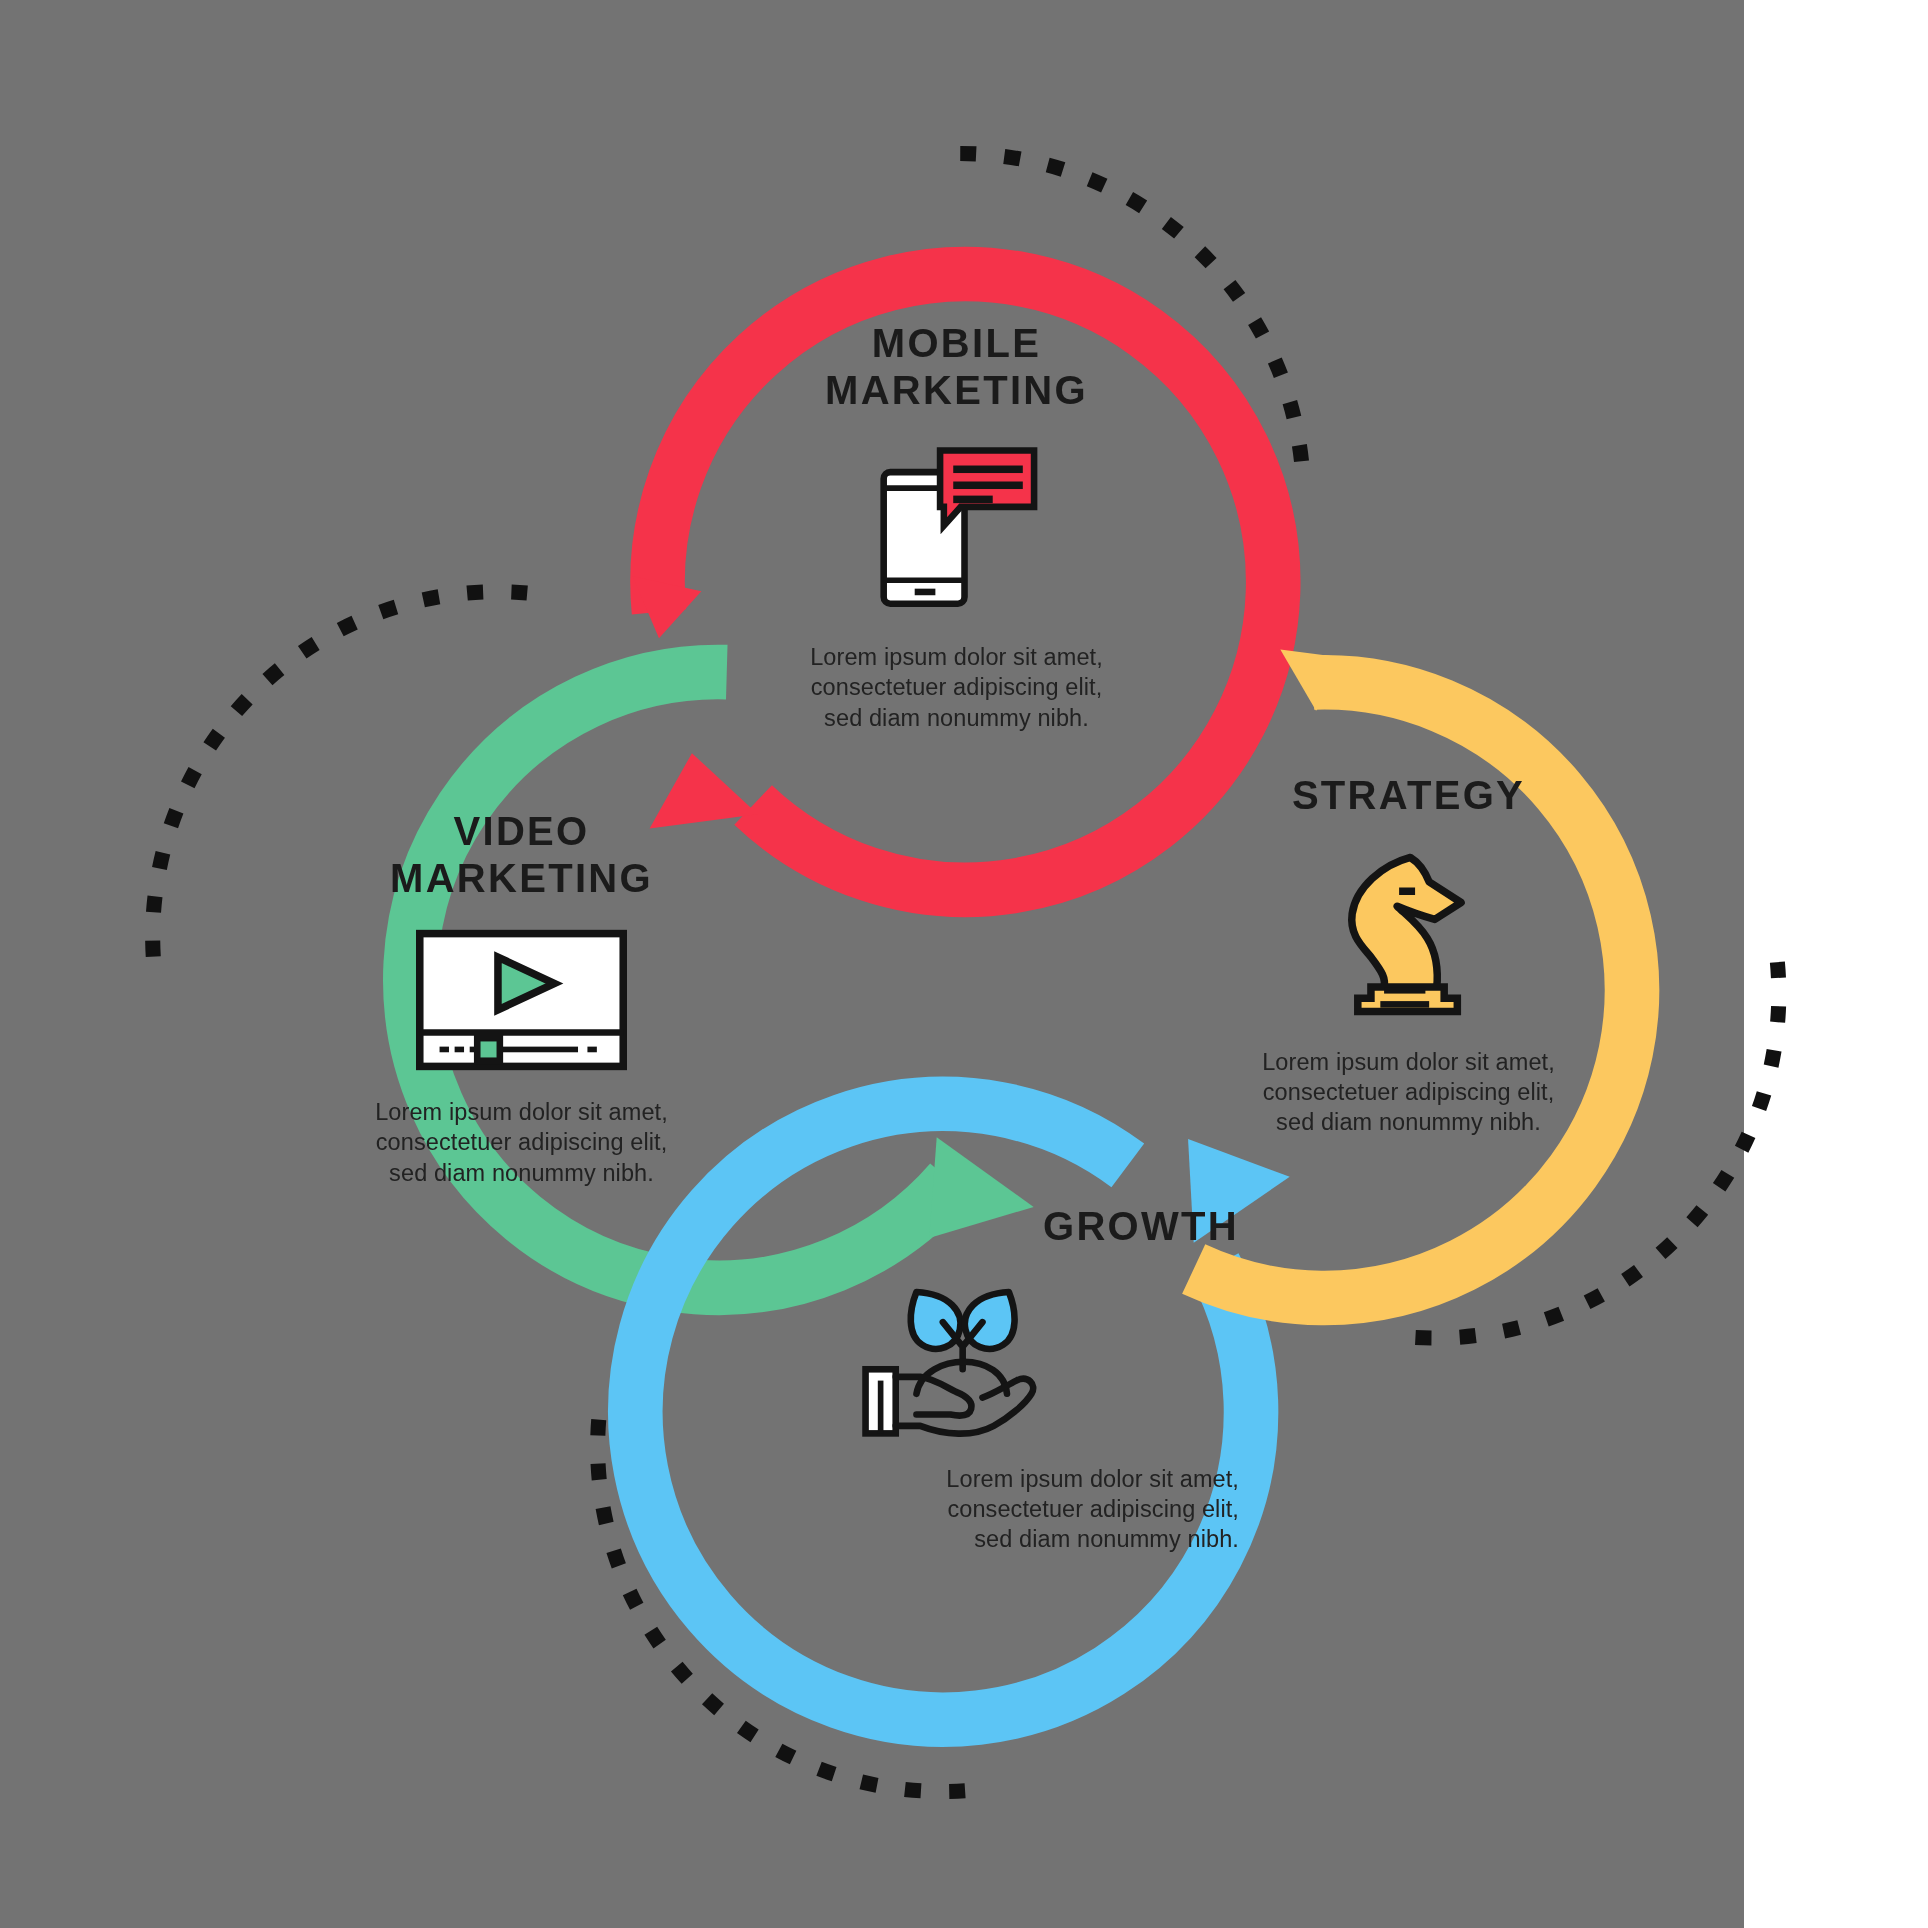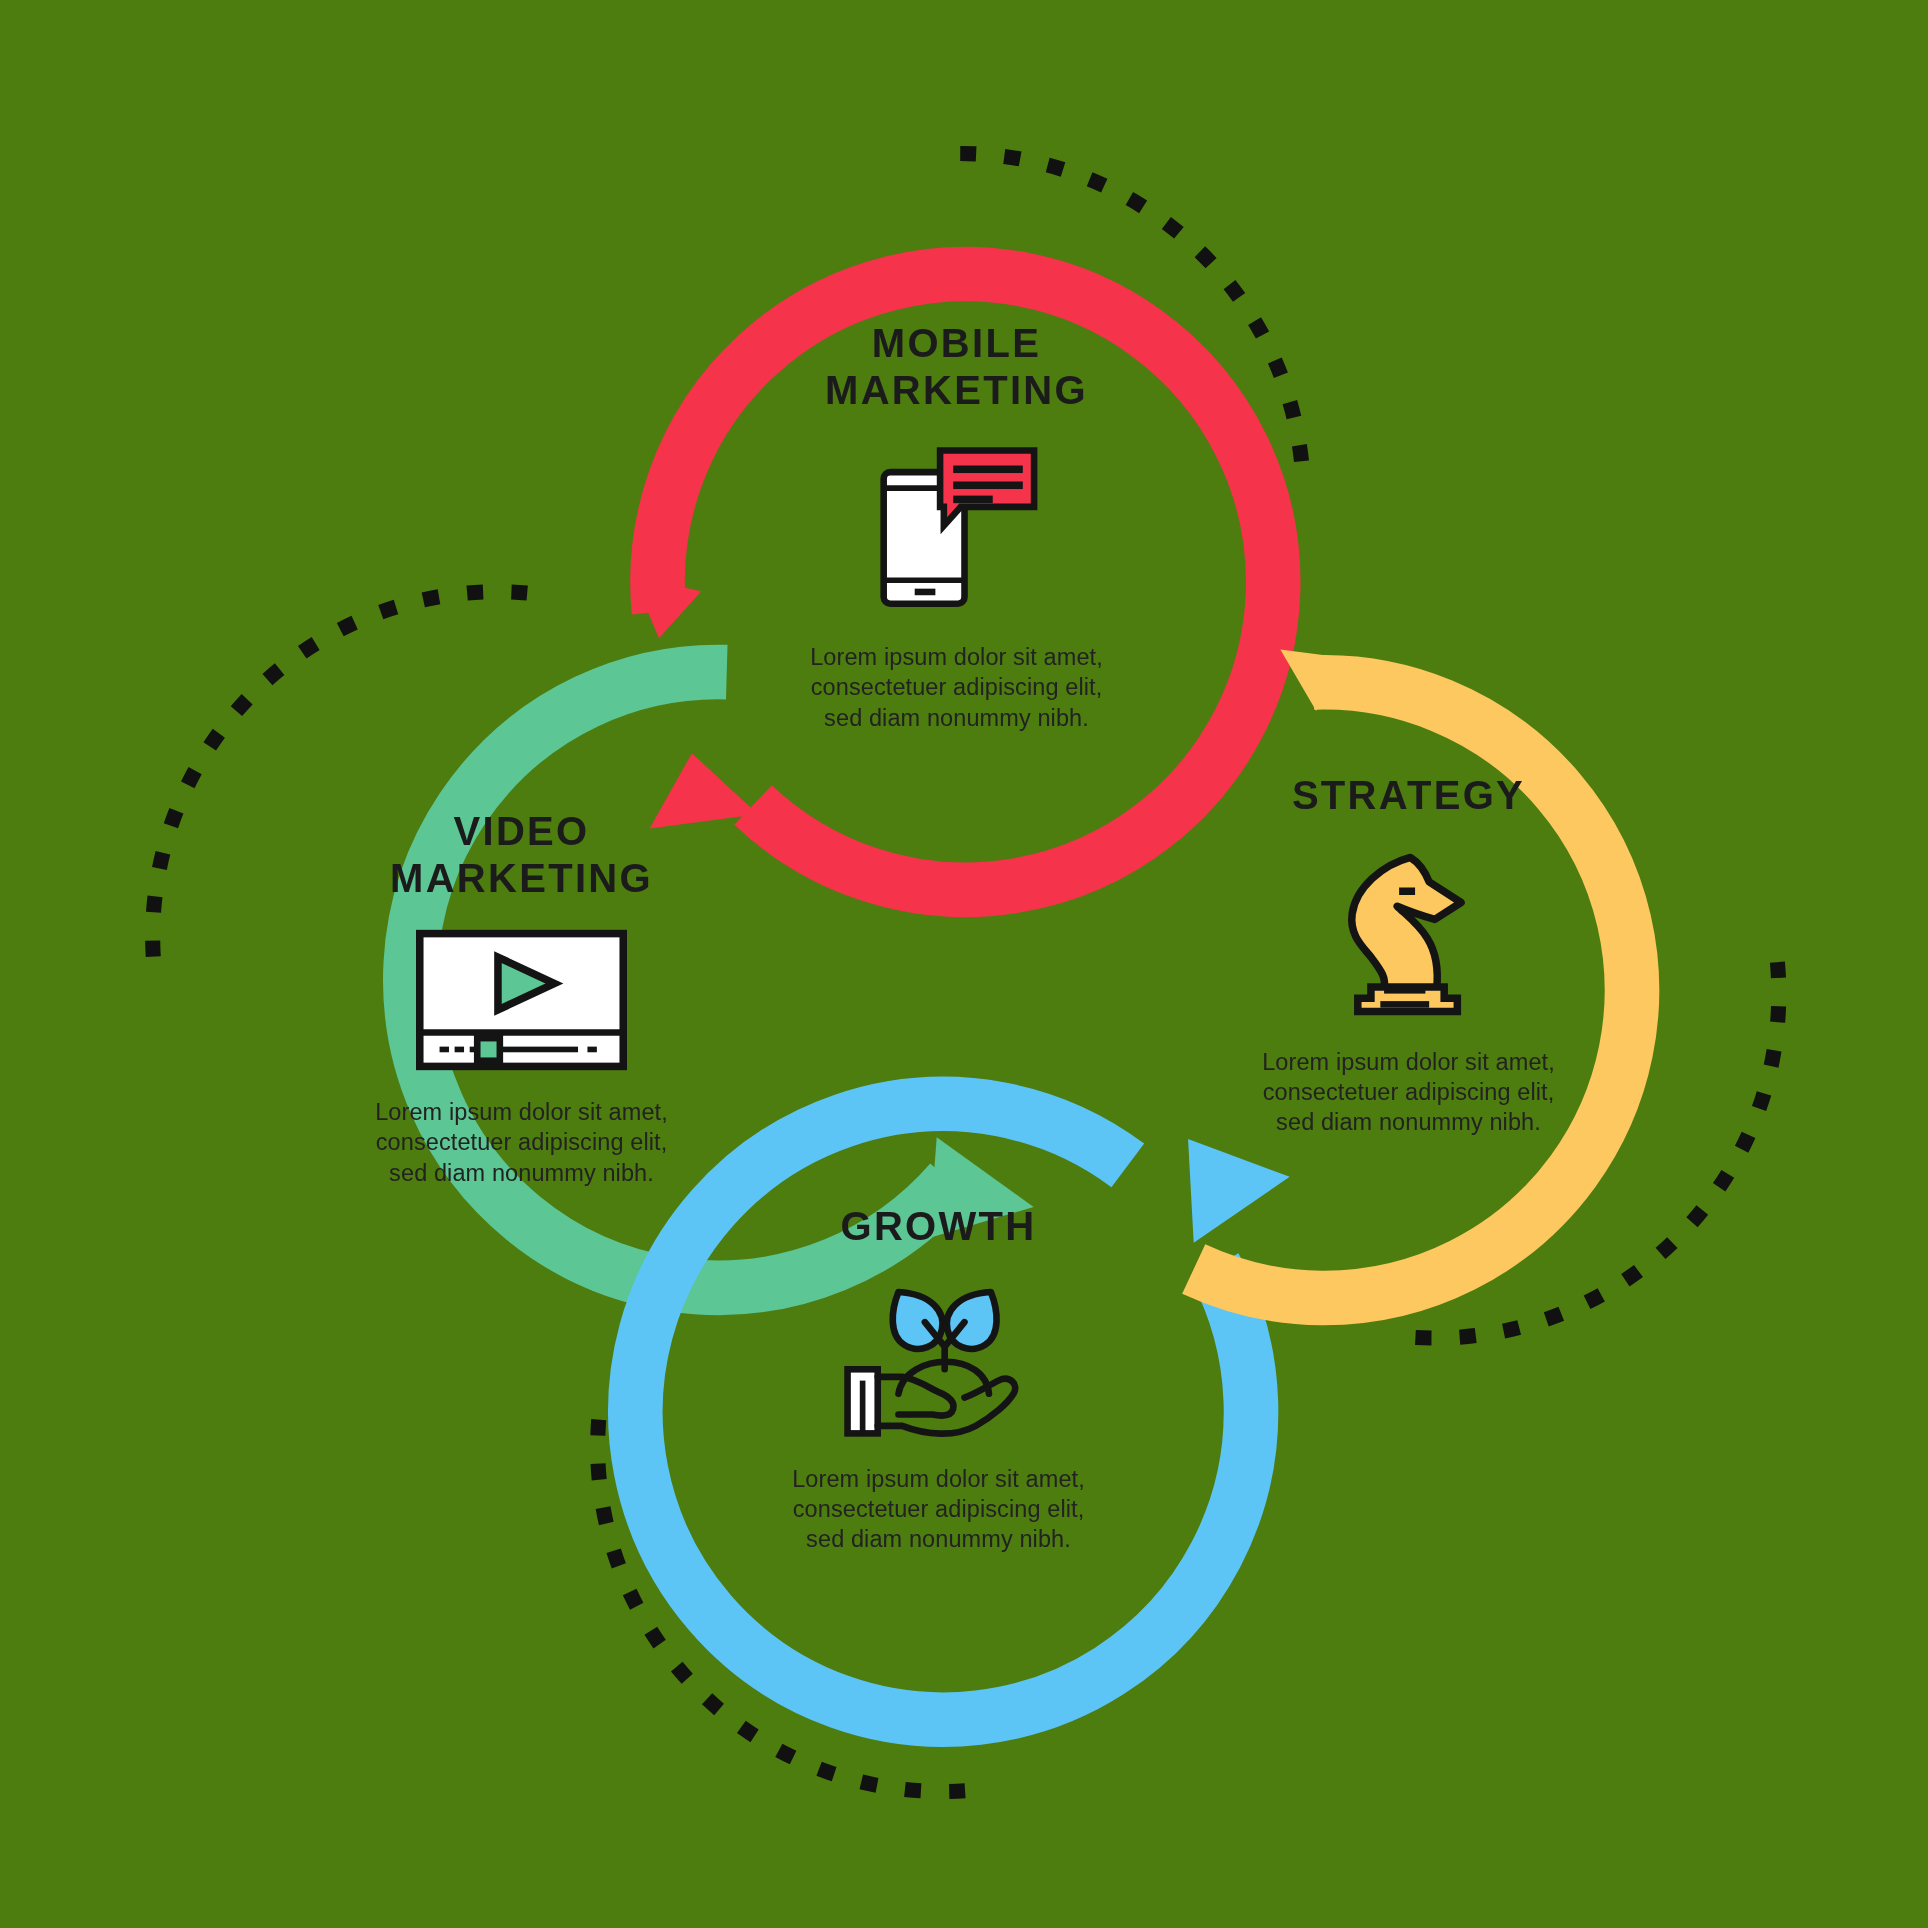--- a/index.html
+++ b/index.html
@@ -9,23 +9,23 @@
   }
   body {
     width: 1928px;
     height: 1928px;
     overflow: hidden;
     font-family: "Liberation Sans", sans-serif;
     -webkit-font-smoothing: antialiased;
   }
   #infographic-root {
     position: relative;
-    width: 1928px;
+    width: 1744px;
     height: 1928px;
-    background: #4d7c0f;
+    background: #737373;
   }
   #arcs-layer {
     position: absolute;
     left: 0;
     top: 0;
     width: 1928px;
     height: 1928px;
   }
   .node {
     position: absolute;
@@ -53,21 +53,21 @@
     color: #222222;
     margin: 0;
     white-space: pre-line;
     letter-spacing: 0.1px;
   }
 
   
   #node-mobile   { left: 674px;  top: 320px;  width: 565px; }
   #node-video    { left: 239px;  top: 772px;  width: 565px; margin-top: 36px; }
   #node-strategy { left: 1126px; top: 772px;  width: 565px; }
-  #node-growth   { left: 656px;  top: 1203px; width: 565px; }
+  #node-growth   { left: 674px;  top: 1203px; width: 565px; text-align: right; }
 
   .icon-wrap { margin-top: 24.5px; margin-bottom: 24.5px; }
 </style>
 </head>
 <body>
 
 <div id="infographic-root">
 
   <svg id="arcs-layer" viewBox="0 0 2048 2048">
 

